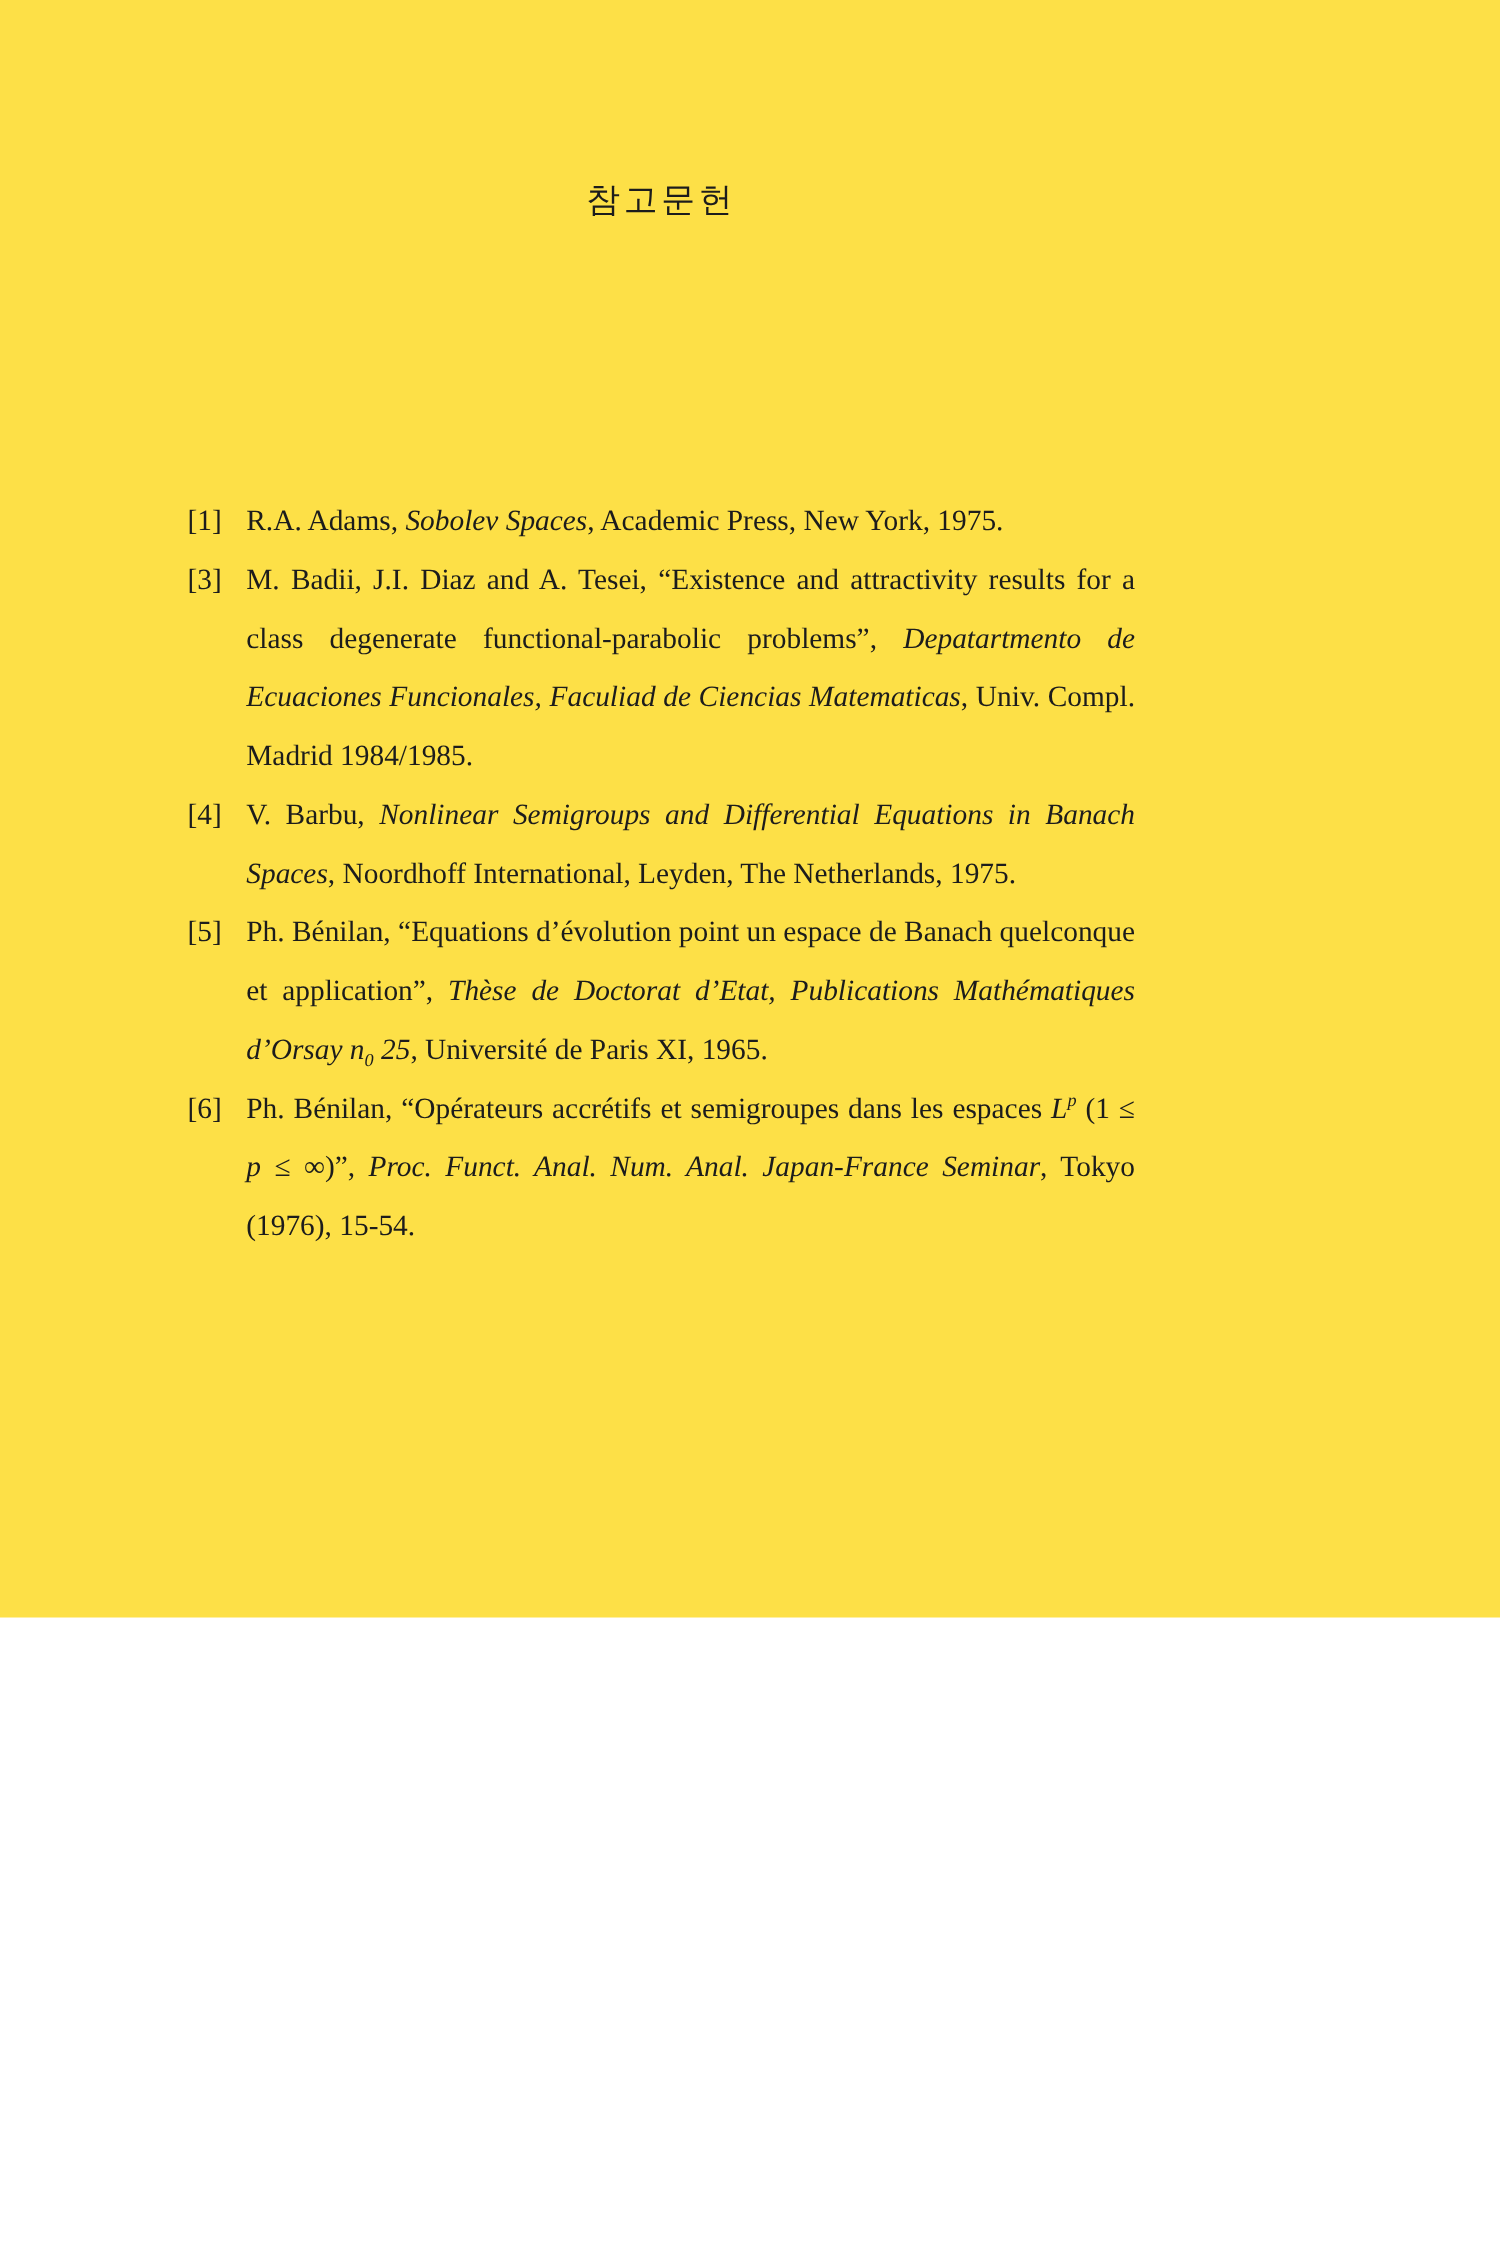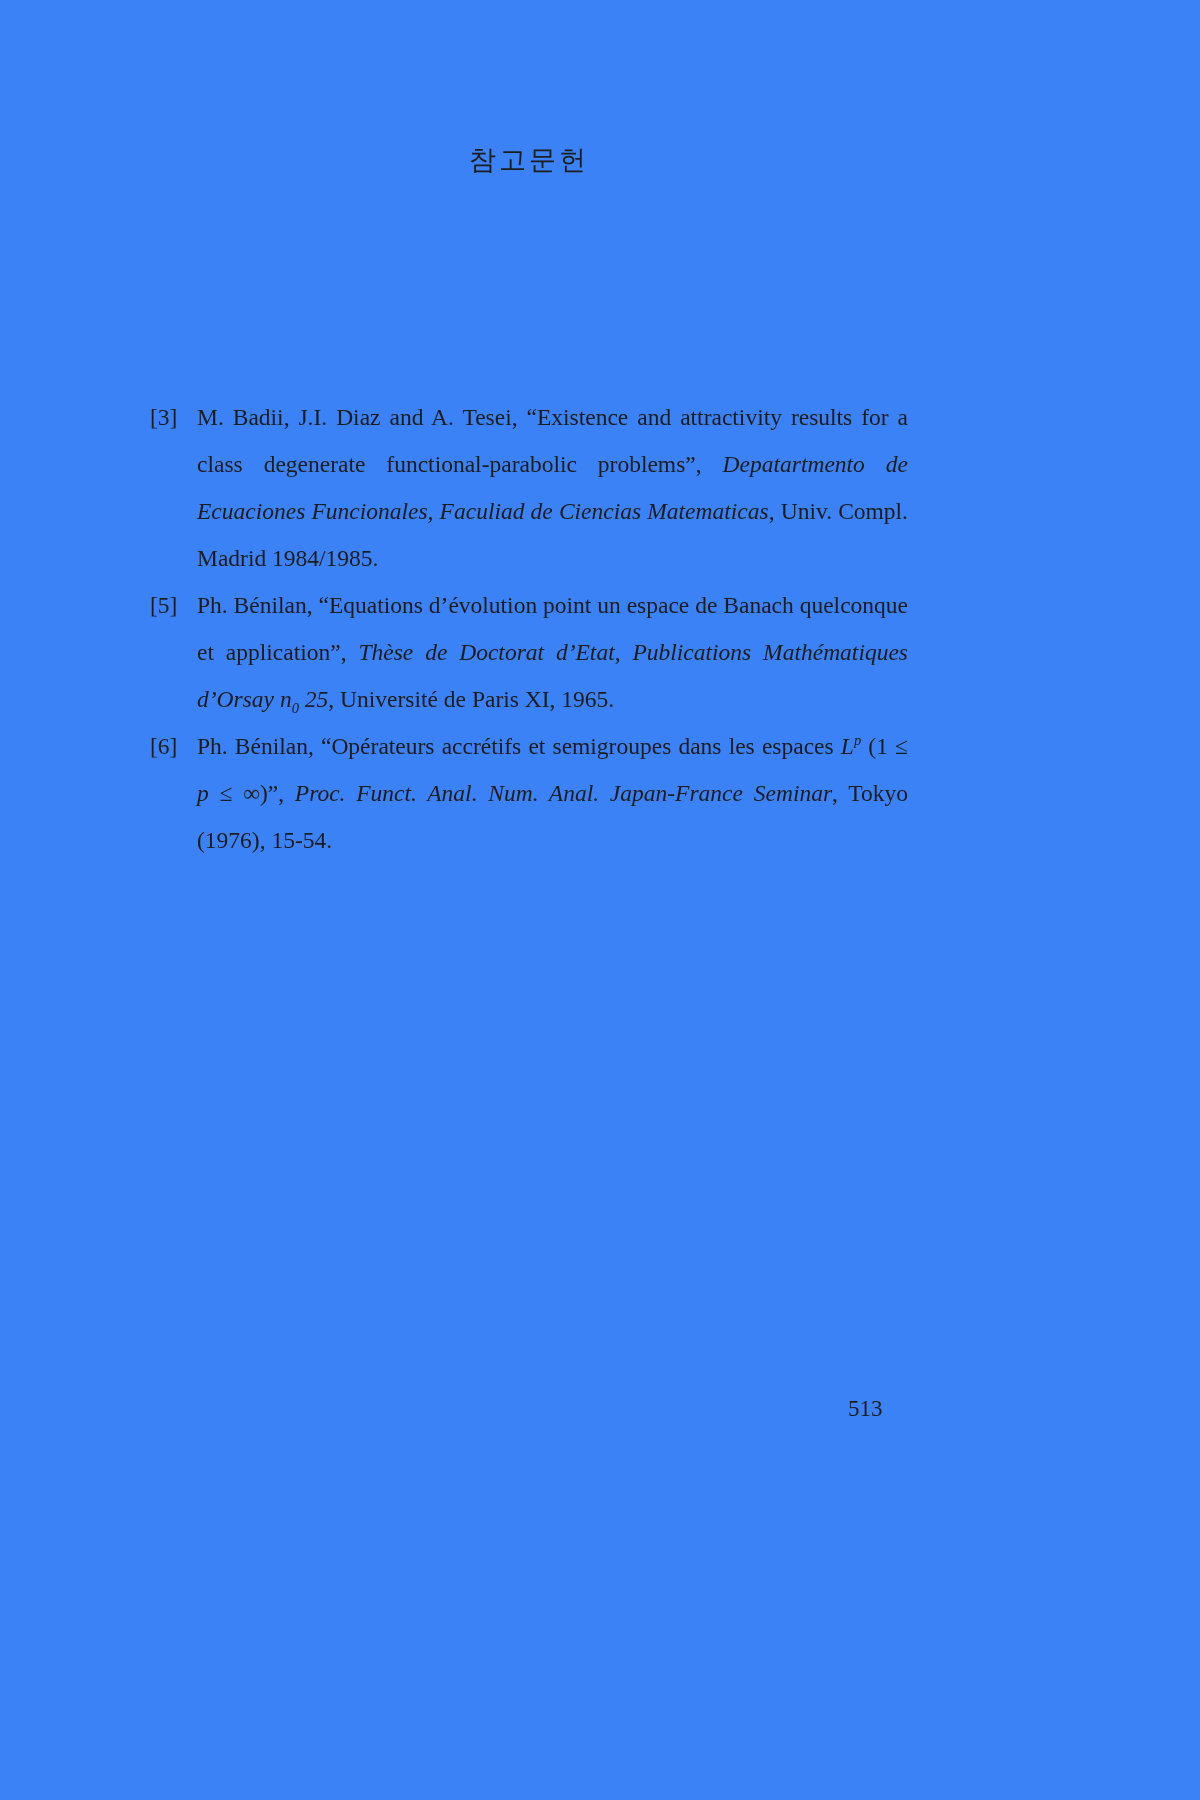--- a/index.html
+++ b/index.html
@@ -1,22 +1,22 @@
 <!DOCTYPE html>
 <html><head>
 <meta charset="utf-8">
 <style>
   * { margin: 0; padding: 0; box-sizing: border-box; }
   html, body { width: 1200px; }
   body { background: #ffffff; }
   .page {
     width: 1200px;
-    height: 1800px;
+    height: 1294px;
     position: relative;
-    background: #3b82f6;
+    background: #fde047;
     font-family: "Liberation Serif", "DejaVu Serif", serif;
     color: #1c1c1c;
     overflow: hidden;
   }
   .doc-title {
     position: absolute;
     top: 142px;
     left: 150px;
     width: 758px;
     text-align: center;
@@ -50,18 +50,20 @@
     left: 848px;
     font-size: 23px;
   }
 </style>
 </head>
 <body>
 
 <div class="page">
   <div class="doc-title">참고문헌</div>
   <div class="content">
+      <div class="ref-item"><span class="ref-label">[1]</span><span>R.A. Adams, </span><span class="italic">Sobolev Spaces</span><span>, Academic Press, New York, 1975.</span></div>
       <div class="ref-item"><span class="ref-label">[3]</span><span>M. Badii, J.I. Diaz and A. Tesei, “Existence and attractivity results for a class degenerate functional-parabolic problems”, </span><span class="italic">Depatartmento de Ecuaciones Funcionales, Faculiad de Ciencias Matematicas</span><span>, Univ. Compl. Madrid 1984/1985.</span></div>
+      <div class="ref-item"><span class="ref-label">[4]</span><span>V. Barbu, </span><span class="italic">Nonlinear Semigroups and Differential Equations in Banach Spaces</span><span>, Noordhoff International, Leyden, The Netherlands, 1975.</span></div>
       <div class="ref-item"><span class="ref-label">[5]</span><span>Ph. Bénilan, “Equations d’évolution point un espace de Banach quelconque et application”, </span><span class="italic">Thèse de Doctorat d’Etat, Publications Mathématiques d’Orsay n</span><sub class="italic">0</sub><span class="italic"> 25</span><span>, Université de Paris XI, 1965.</span></div>
       <div class="ref-item"><span class="ref-label">[6]</span><span>Ph. Bénilan, “Opérateurs accrétifs et semigroupes dans les espaces </span><span class="italic">L</span><sup class="italic">p</sup><span> (1 ≤ </span><span class="italic">p</span><span> ≤ ∞)”, </span><span class="italic">Proc. Funct. Anal. Num. Anal. Japan-France Seminar</span><span>, Tokyo (1976), 15-54.</span></div>
     </div>
   <div class="page-number">513</div>
 </div>
 
 </body></html>

